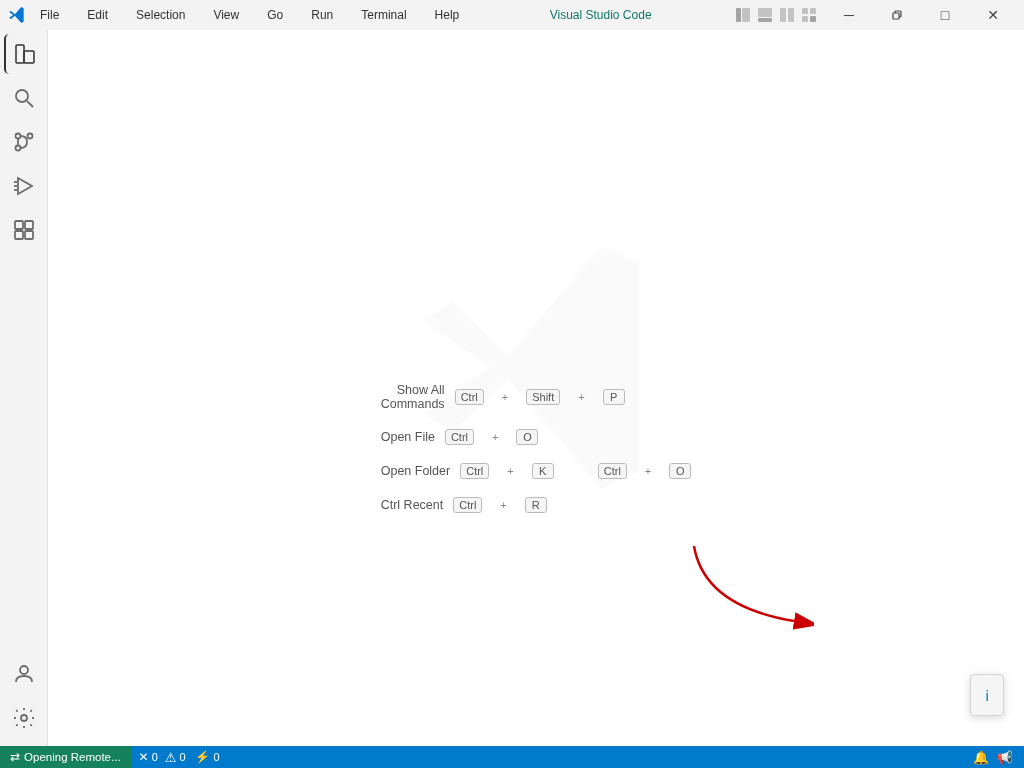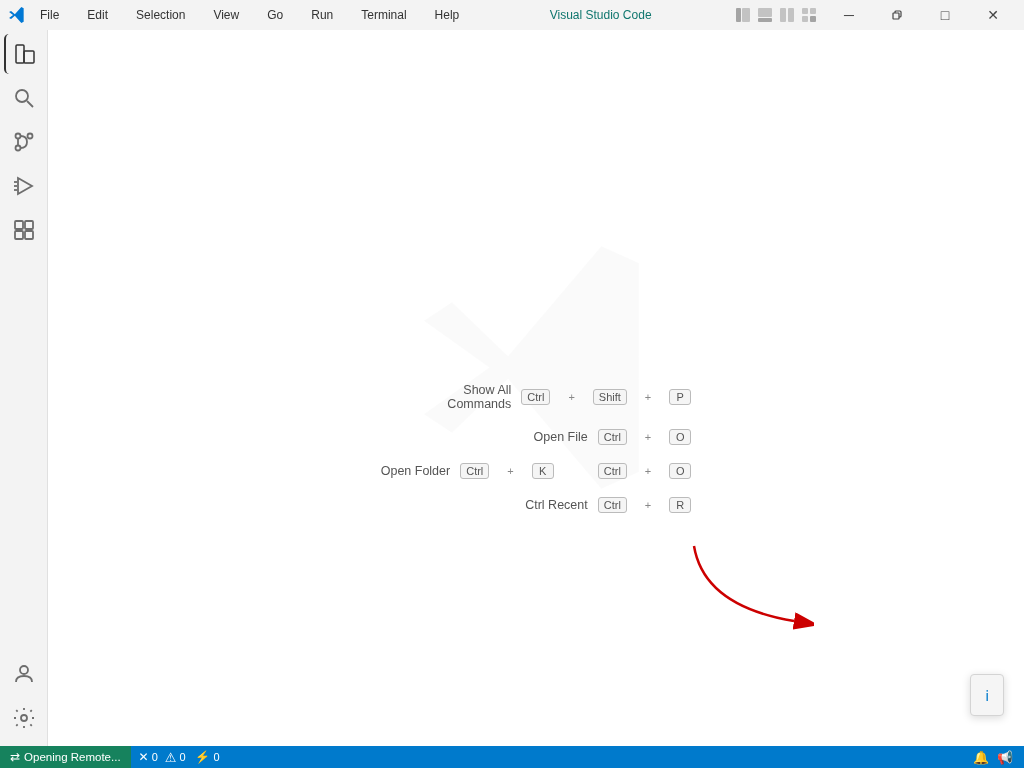--- a/index.html
+++ b/index.html
@@ -125,21 +125,20 @@
     }
     .vscode-watermark svg {
       width: 280px;
       height: 280px;
     }
 
     
     .welcome-content {
       display: flex;
       flex-direction: column;
-      align-items: flex-end;
       gap: 18px;
       position: relative;
       z-index: 1;
       margin-top: 120px;
     }
 
     .welcome-row {
       display: flex;
       align-items: center;
       gap: 10px;

